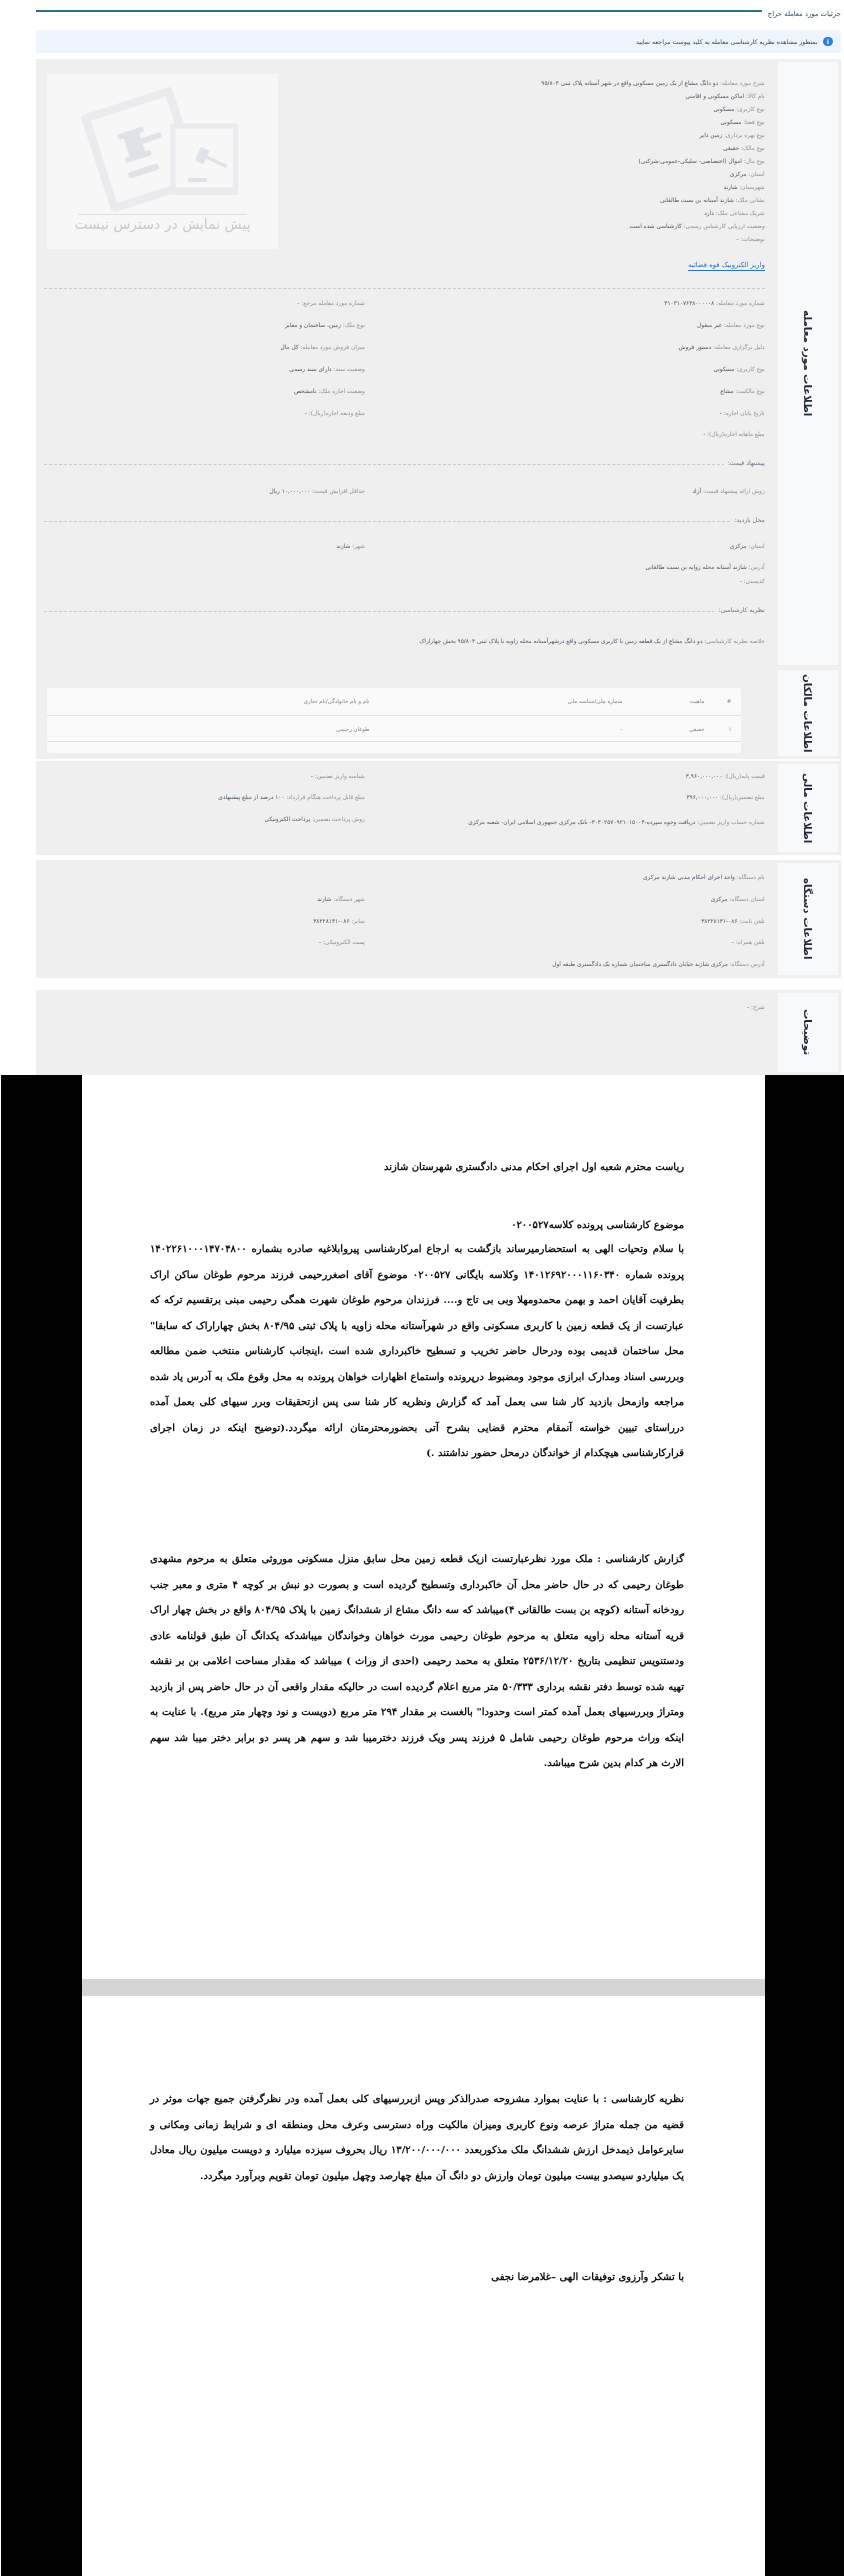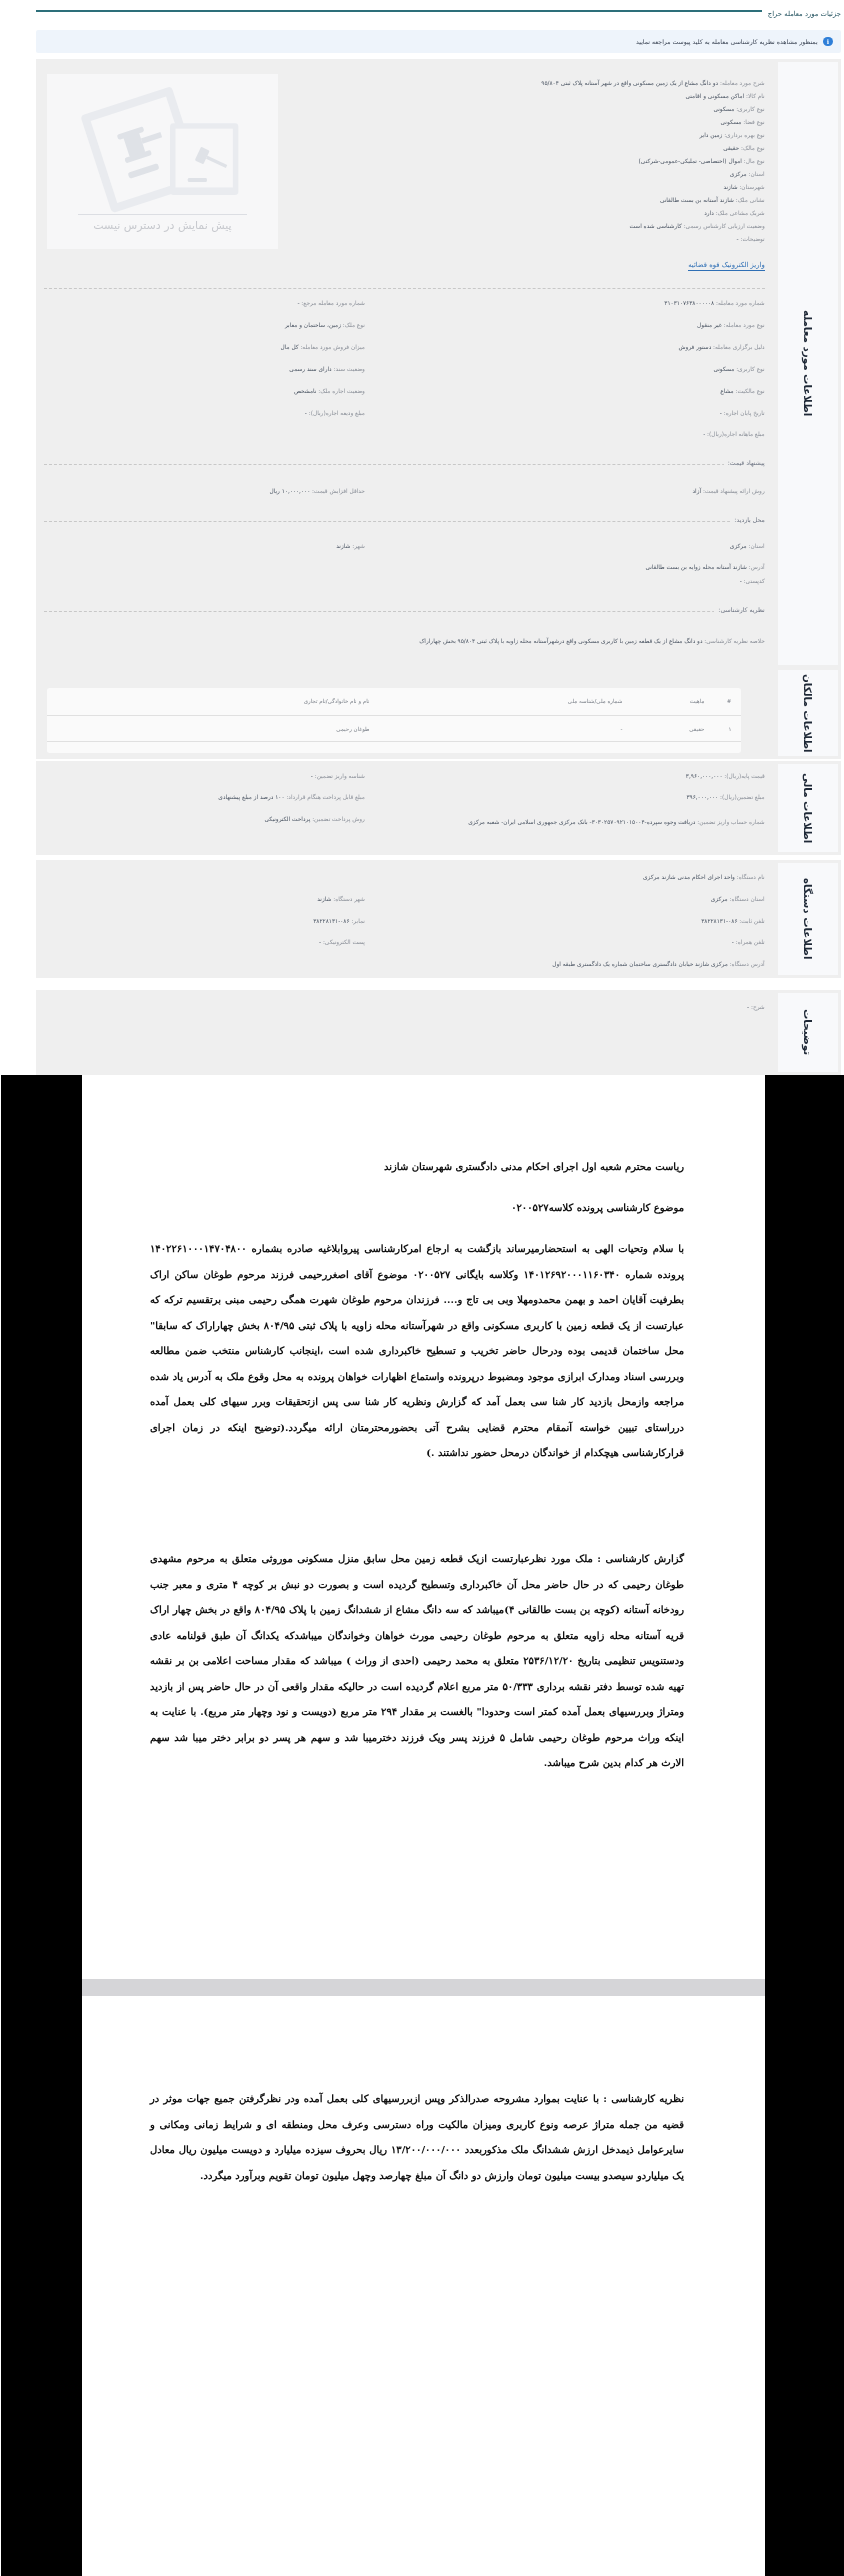--- a/index.html
+++ b/index.html
@@ -17,21 +17,21 @@
 
   .section { position: absolute; left: 36px; right: 4.1px; background: #efefef; }
   .side-label { position: absolute; right: 2.7px; top: 2.7px; bottom: 2.7px; width: 60px; background: #f8f9fb; display: flex; align-items: center; justify-content: center; }
   .side-label span { writing-mode: vertical-rl; font-size: 10.3px; font-weight: bold; color: #1f2937; white-space: nowrap; }
   .content { position: absolute; top: 0; right: 68px; left: 0; bottom: 0; }
 
   .field { position: absolute; font-size: 5.8px; color: #8a8f98; white-space: nowrap; }
   .field .v { color: #4b5563; }
 
   .preview { position: absolute; left: 11px; top: 15px; width: 231px; height: 175px; background: #f7f7f8; }
-  .preview-caption { position: absolute; bottom: 17px; left: 0; right: 0; text-align: center; font-size: 11px; color: #c7c9ce; }
+  .preview-caption { position: absolute; bottom: 17px; left: 0; right: 0; text-align: center; font-size: 14px; color: #c7c9ce; }
   .preview-rule { position: absolute; bottom: 34px; left: 31px; right: 31px; height: 0.7px; background: #dcdee3; }
 
   .link { position: absolute; font-size: 6.8px; color: #2f6fb5; border-bottom: 0.7px solid #2f6fb5; padding-bottom: 1.4px; cursor: pointer; }
   .dotted { position: absolute; height: 0; border-top: 0.7px dashed #c8c8c8; }
   .sub-head { position: absolute; font-size: 6.2px; color: #6b7280; background: #efefef; padding-left: 4.1px; }
 
   table.owners { position: absolute; left: 11px; top: 20.5px; width: 694px; border-collapse: collapse; background: #fafafa; border-radius: 2.7px; }
   table.owners th, table.owners td { font-size: 5.5px; color: #7b8089; font-weight: normal; text-align: right; padding: 0 9.6px; }
   table.owners thead tr { height: 28px; border-bottom: 0.7px solid #e0e0e0; }
   table.owners tbody tr.r { height: 26px; border-bottom: 0.7px solid #e0e0e0; }
@@ -199,22 +199,23 @@
       </div>
     <div class="content">
       <div class="field" style="right:8.2px; top:13.7px;"><span>شرح:</span> <span class="v">-</span></div>
     </div>
   </div>
 </div>
 
 <div class="doc">
   <div class="page" style="top:0; height:1072px;">
     <div class="doc-text" style="top:79px;">ریاست محترم شعبه اول اجرای احکام مدنی دادگستری شهرستان شازند</div>
-    <div class="doc-text" style="top:120px;">موضوع کارشناسی پرونده کلاسه۰۲۰۰۵۲۷</div>
+    <div class="doc-text" style="top:137px;">موضوع کارشناسی پرونده کلاسه۰۲۰۰۵۲۷</div>
     <div class="doc-text" style="top:161px;">با سلام وتحیات الهی به استحضارمیرساند بازگشت به ارجاع امرکارشناسی پیروابلاغیه صادره بشماره ۱۴۰۲۲۶۱۰۰۰۱۴۷۰۴۸۰۰ پرونده شماره ۱۴۰۱۲۶۹۲۰۰۰۱۱۶۰۳۴۰ وکلاسه بایگانی ۰۲۰۰۵۲۷ موضوع آقای اصغررحیمی فرزند مرحوم طوغان ساکن اراک بطرفیت آقایان احمد و بهمن محمدومهلا وبی بی تاج و.... فرزندان مرحوم طوغان شهرت همگی رحیمی مبنی برتقسیم ترکه که عبارتست از یک قطعه زمین با کاربری مسکونی واقع در شهرآستانه محله زاویه با پلاک ثبتی ۸۰۴/۹۵ بخش چهاراراک که سابقا" محل ساختمان قدیمی بوده ودرحال حاضر تخریب و تسطیح خاکبرداری شده است ،اینجانب کارشناس منتخب ضمن مطالعه وبررسی اسناد ومدارک ابرازی موجود ومضبوط درپرونده واستماع اظهارات خواهان پرونده به محل وقوع ملک به آدرس یاد شده مراجعه وازمحل بازدید کار شنا سی بعمل آمد که گزارش ونظریه کار شنا سی پس ازتحقیقات وبرر سیهای کلی بعمل آمده درراستای تبیین خواسته آنمقام محترم قضایی بشرح آتی بحضورمحترمتان ارائه میگردد.(توضیح اینکه در زمان اجرای قرارکارشناسی هیچکدام از خواندگان درمحل حضور نداشتند .)</div>
     <div class="doc-text" style="top:471px;">گزارش کارشناسی : ملک مورد نظرعبارتست ازیک قطعه زمین محل سابق منزل مسکونی موروثی متعلق به مرحوم مشهدی طوغان رحیمی که در حال حاضر محل آن خاکبرداری وتسطیح گردیده است و بصورت دو نبش بر کوچه ۴ متری و معبر جنب رودخانه آستانه (کوچه بن بست طالقانی ۴)میباشد که سه دانگ مشاع از ششدانگ زمین با پلاک ۸۰۴/۹۵ واقع در بخش چهار اراک قریه آستانه محله زاویه متعلق به مرحوم طوغان رحیمی مورث خواهان وخواندگان میباشدکه یکدانگ آن طبق قولنامه عادی ودستنویس تنظیمی بتاریخ ۲۵۳۶/۱۲/۲۰ متعلق به محمد رحیمی (احدی از وراث ) میباشد که مقدار مساحت اعلامی بن بر نقشه تهیه شده توسط دفتر نقشه برداری ۵۰/۳۳۳ متر مربع اعلام گردیده است در حالیکه مقدار واقعی آن در حال حاضر پس از بازدید ومتراژ وبررسیهای بعمل آمده کمتر است وحدودا" بالغست بر مقدار ۲۹۴ متر مربع (دویست و نود وچهار متر مربع). با عنایت به اینکه وراث مرحوم طوغان رحیمی شامل ۵ فرزند پسر ویک فرزند دخترمیبا شد و سهم هر پسر دو برابر دختر میبا شد سهم الارث هر کدام بدین شرح میباشد.</div>
   </div>
   <div class="doc-sep" style="top:904px;"></div>
   <div class="page" style="top:921px; height:600px;margin-top:35px;">
     <div class="doc-text" style="top:55px;">نظریه کارشناسی : با عنایت بموارد مشروحه صدرالذکر وپس ازبررسیهای کلی بعمل آمده ودر نظرگرفتن جمیع جهات موثر در قضیه من جمله متراژ عرصه ونوع کاربری ومیزان مالکیت وراه دسترسی وعرف محل ومنطقه ای و شرایط زمانی ومکانی و سایرعوامل ذیمدخل ارزش ششدانگ ملک مذکوربعدد ۱۳/۲۰۰/۰۰۰/۰۰۰ ریال بحروف سیزده میلیارد و دویست میلیون ریال معادل یک میلیاردو سیصدو بیست میلیون تومان وارزش دو دانگ آن مبلغ چهارصد وچهل میلیون تومان تقویم وبرآورد میگردد.</div>
+    <div class="doc-text" style="top:233px;">با تشکر وآرزوی توفیقات الهی –غلامرضا نجفی</div>
   </div>
 </div>
 
 
 </body></html>

